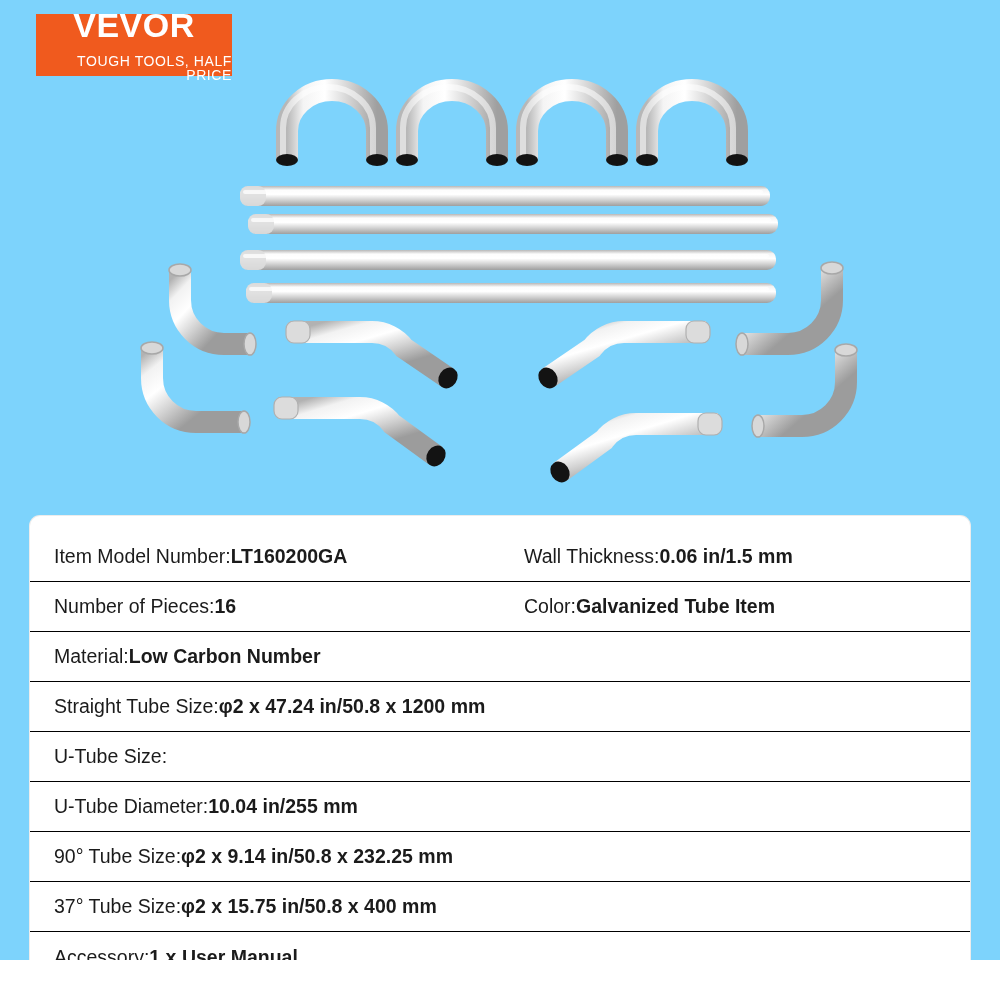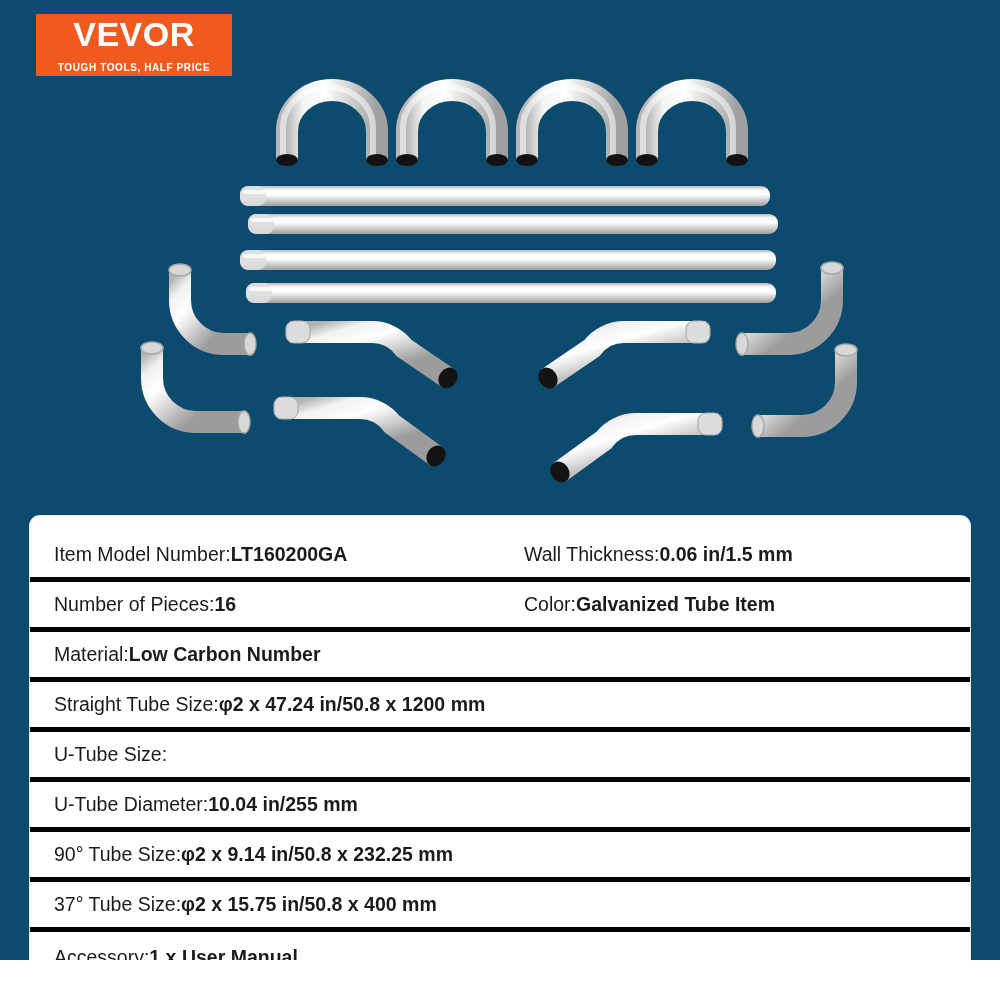--- a/index.html
+++ b/index.html
@@ -5,21 +5,21 @@
   * { box-sizing: border-box; }
   html, body {
     margin: 0; padding: 0;
     width: 1000px; height: 1000px;
     background: #ffffff;
     font-family: "Liberation Sans", sans-serif;
   }
   #page {
     position: relative;
     width: 1000px; height: 960px;
-    background: #0c4a6e;
+    background: #7dd3fc;
     overflow: hidden;
     text-align: right;
   }
 
   
   #logo {
     position: absolute;
     left: 36px; top: 14px;
     width: 196px; height: 62px;
     background: #f05a1e;
@@ -31,22 +31,22 @@
   #logo .brand {
     color: #ffffff;
     font-weight: bold;
     font-size: 34px;
     letter-spacing: 0.5px;
     line-height: 1;
     font-family: "Liberation Sans", sans-serif;
   }
   #logo .tagline {
     color: #ffffff;
-    font-size: 10px;
-    font-weight: bold;
+    font-size: 14px;
+    font-weight: normal;
     letter-spacing: 0.6px;
     margin-top: 12px;
     line-height: 1;
   }
 
   
   #product-art {
     position: absolute;
     left: 0; top: 0;
     width: 1000px; height: 515px;
@@ -60,21 +60,21 @@
     background: #ffffff;
     border-radius: 10px;
     box-shadow: 0 0 0 1px #ececec;
     padding: 16px 0 0 0;
   }
   .spec-row {
     display: flex;
     width: 100%;
     height: 50px;
     align-items: center;
-    border-bottom: 5px solid #000000;
+    border-bottom: 1px solid #000000;
   }
   .spec-row:last-child { border-bottom: none; }
   .spec-cell {
     padding: 0 0 0 24px;
     font-size: 19.5px;
     color: #1b1b1b;
     white-space: nowrap;
     overflow: hidden;
     display: flex;
     align-items: baseline;

